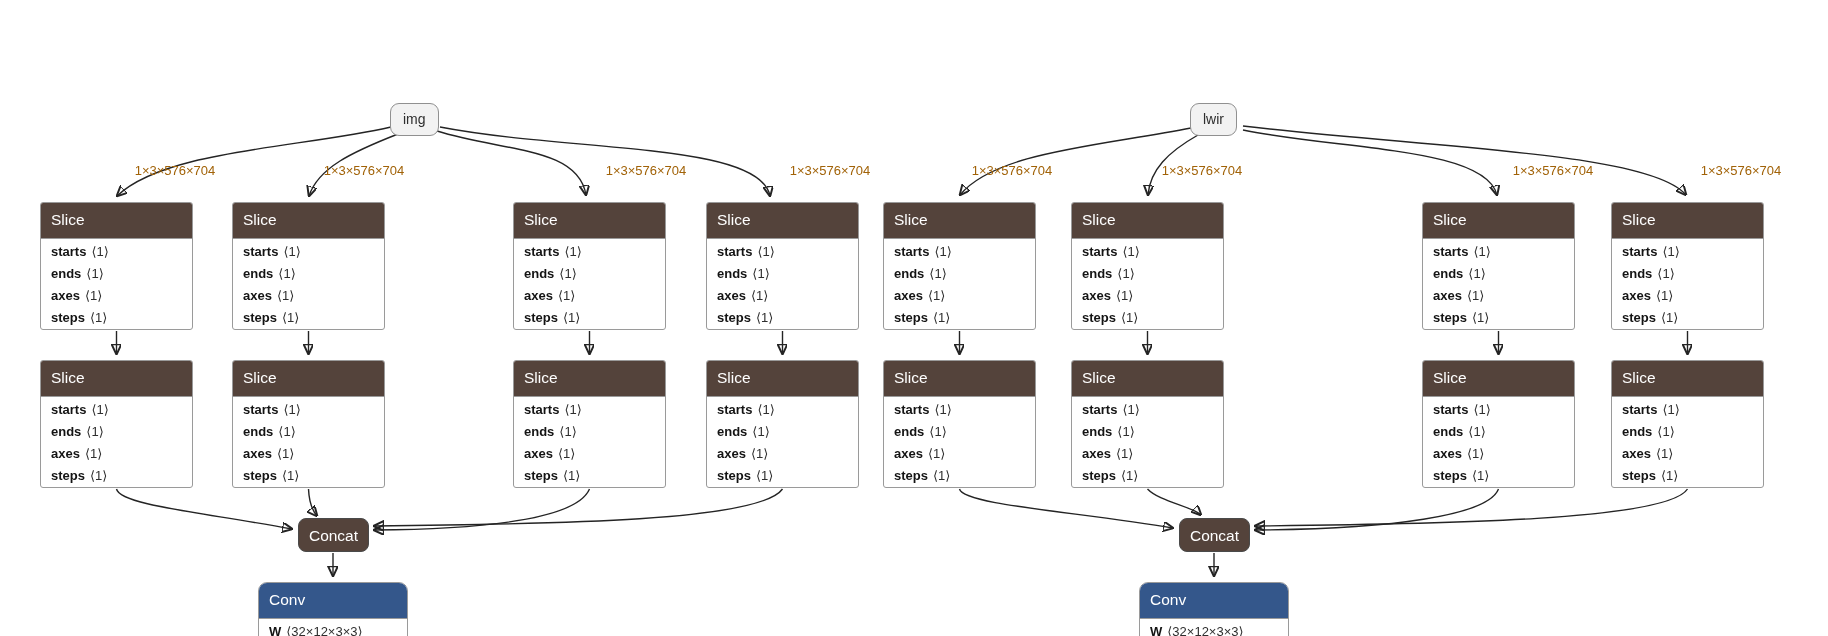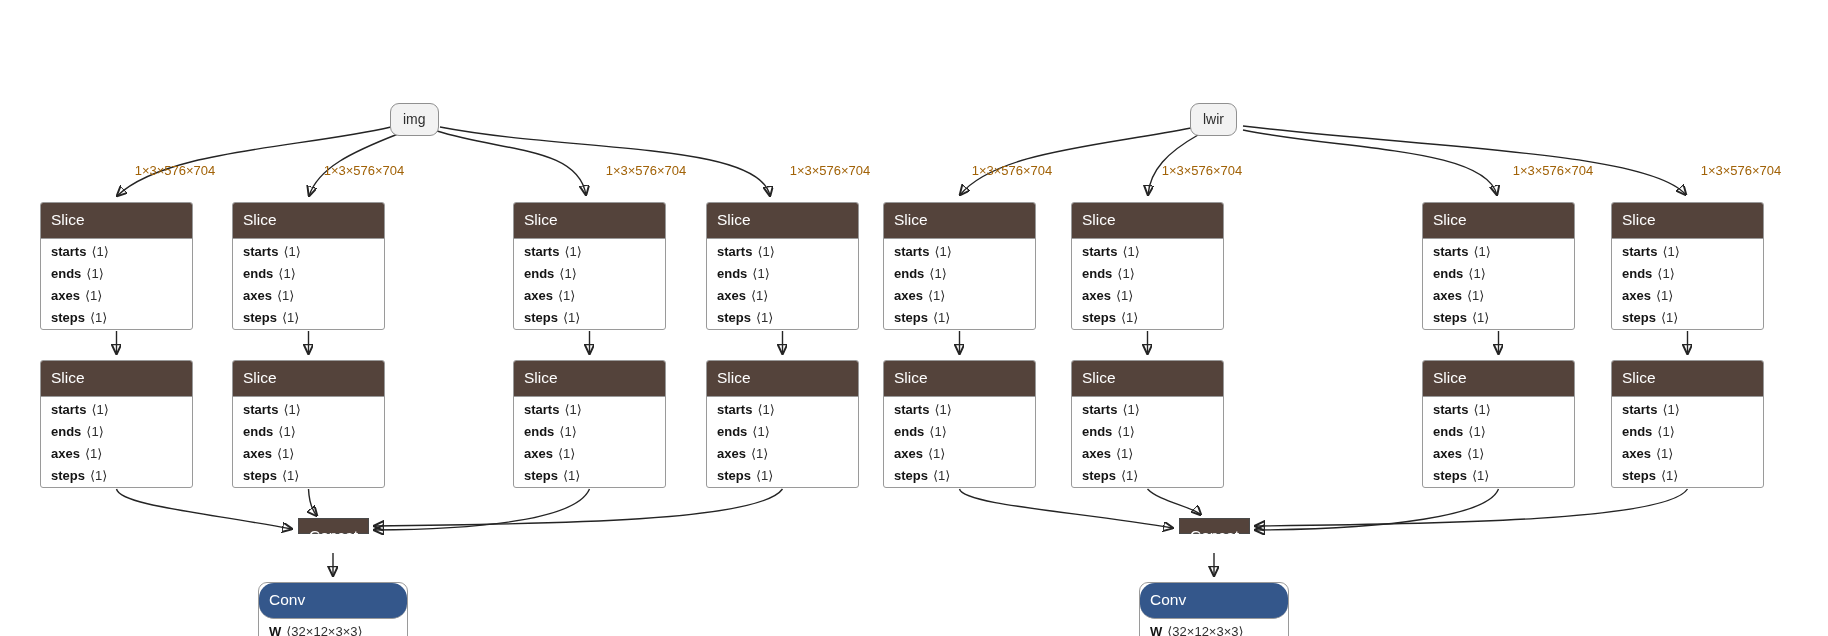--- a/index.html
+++ b/index.html
@@ -23,34 +23,34 @@
   .slice-node{
     width:153px;height:128px;border:1px solid var(--node-border);
     border-radius:3px;overflow:hidden;
   }
   .node-header{
     height:35px;line-height:34px;padding:0 10px;
     background:var(--slice-header);color:#fff;font-size:15.5px;
     border-bottom:1px solid var(--node-border);
     white-space:nowrap;
   }
-  .conv-node .node-header{background:var(--conv-header);border-radius:15px;}
+  .conv-node .node-header{background:var(--conv-header);}
   .node-body{padding:2px 10px 0;}
   .attr-row{font-size:13px;line-height:22px;white-space:nowrap;}
   .attr-name{font-weight:700;color:#141414;}
   .attr-value{color:#2e2e2e;margin-left:5px;}
 
   .input-node{
     height:33px;line-height:30px;padding:0 12px;
     background:var(--input-fill);border:1.5px solid #909090;border-radius:9px;
     color:#2e2e2e;font-size:14px;
   }
   .concat-node{
-    width:71px;height:16px;line-height:33px;text-align:center;
-    background:var(--concat-fill);border:1px solid #4a4a4a;border-radius:0;
+    width:71px;height:34px;line-height:33px;text-align:center;
+    background:var(--concat-fill);border:1px solid #4a4a4a;border-radius:8px;
     color:#fff;font-size:15.5px;
   }
   .conv-node{
     width:150px;height:120px;border:1px solid var(--node-border);
     border-radius:9px;overflow:hidden;
   }
   .edge-label{
     position:absolute;top:163px;transform:translateX(-50%);
     font-size:13px;color:#a16207;white-space:nowrap;
   }

